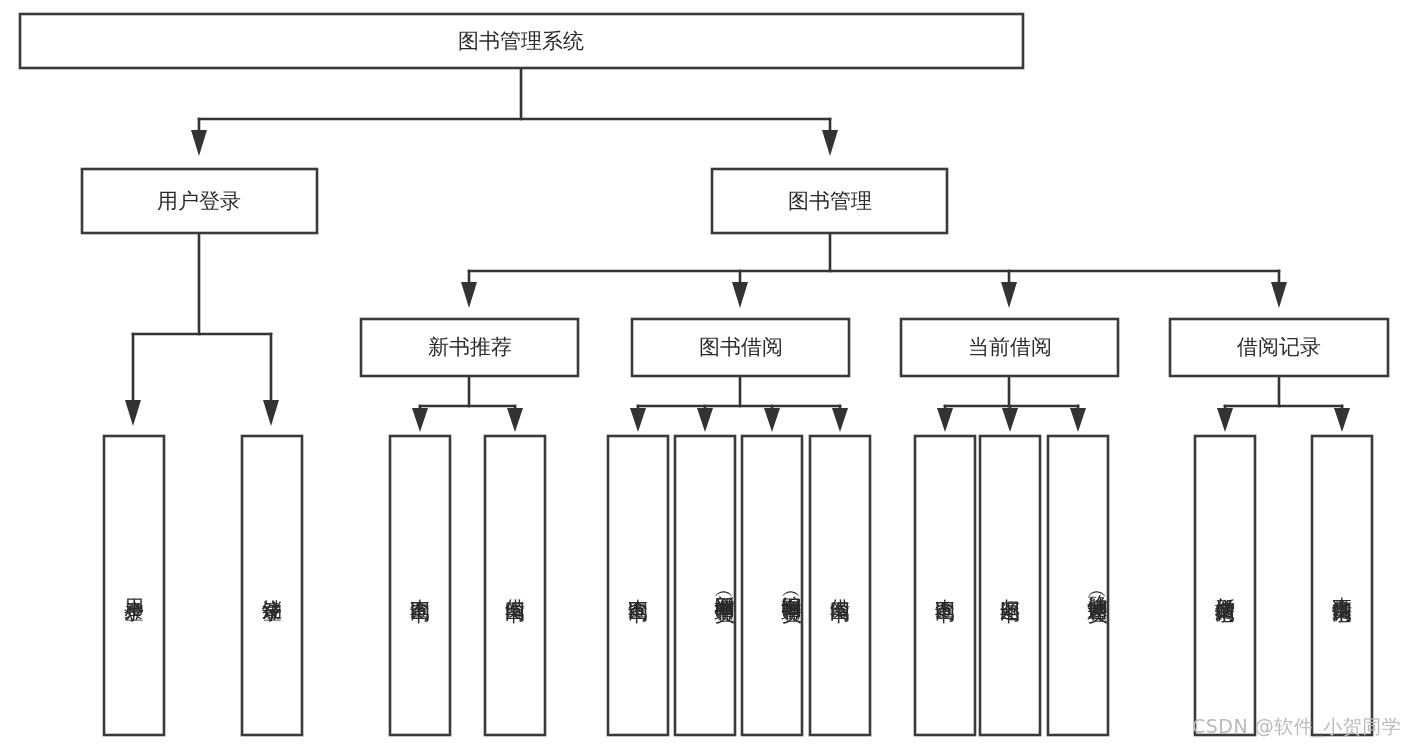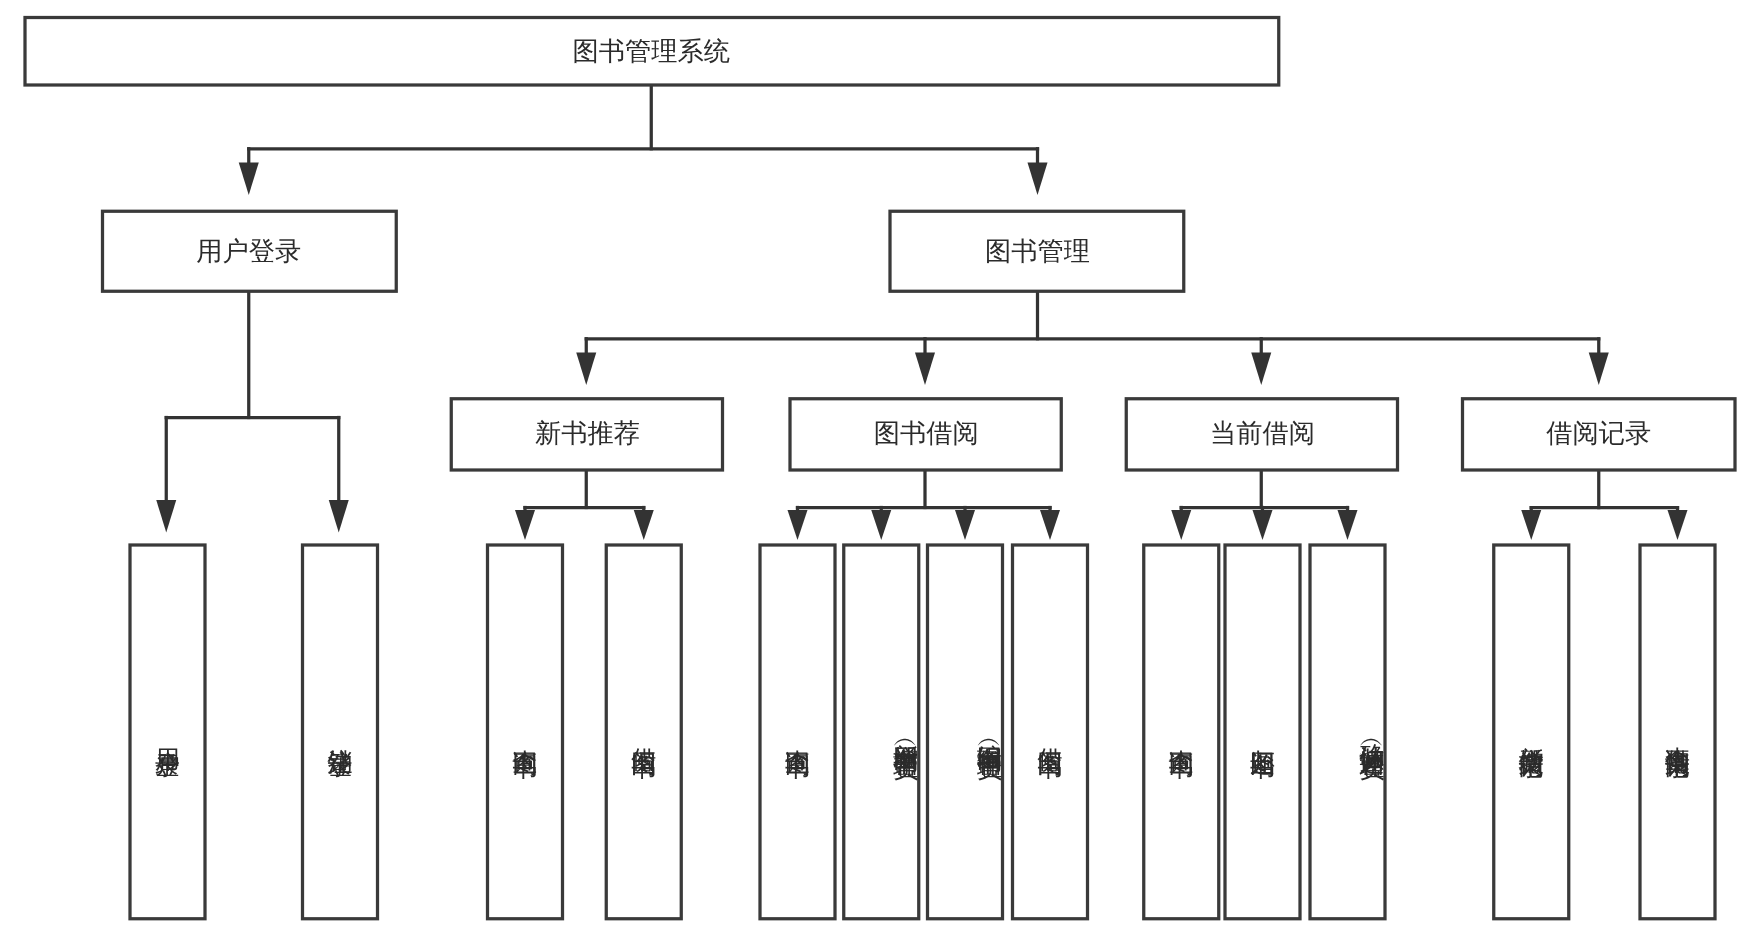--- a/index.html
+++ b/index.html
@@ -226,14 +226,15 @@
   <div class="leaf-label-wrap" style="left:742px; top:440px; width:60px; height:291px; align-items:flex-start;">编辑图书（管理员）</div>
   <div class="leaf-label-wrap" style="left:810px; top:436px; width:60px; height:299px;">借阅图书</div>
 
   <div class="leaf-label-wrap" style="left:915px; top:436px; width:60px; height:299px;">查询图书</div>
   <div class="leaf-label-wrap" style="left:980px; top:436px; width:60px; height:299px;">归还图书</div>
   <div class="leaf-label-wrap" style="left:1048px; top:440px; width:60px; height:291px; align-items:flex-start;">确认归还（管理员）</div>
 
   <div class="leaf-label-wrap" style="left:1195px; top:436px; width:60px; height:299px;">新增借阅记录</div>
   <div class="leaf-label-wrap" style="left:1312px; top:436px; width:60px; height:299px;">查询借阅记录</div>
 
+  <div class="watermark" style="left:1192px; top:714px;">CSDN @软件_小贺同学</div>
 
 </div>
 
 </body></html>

